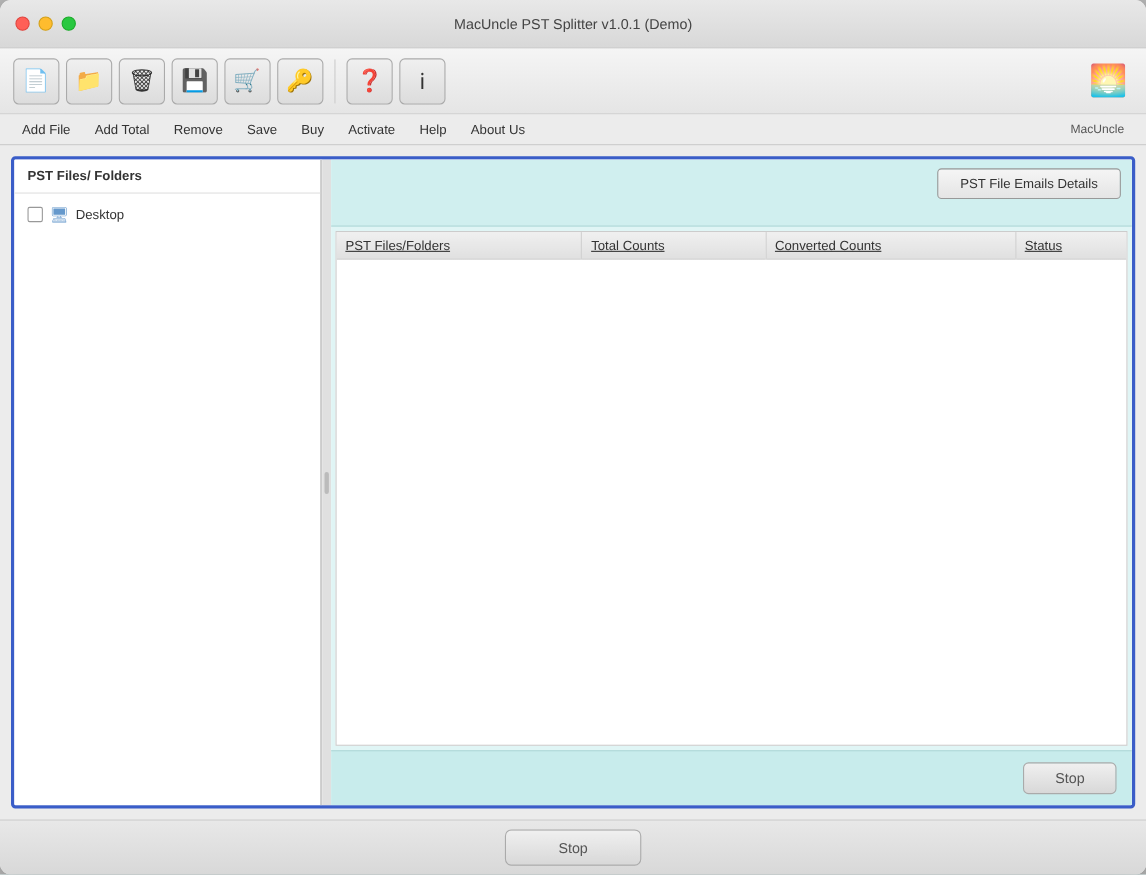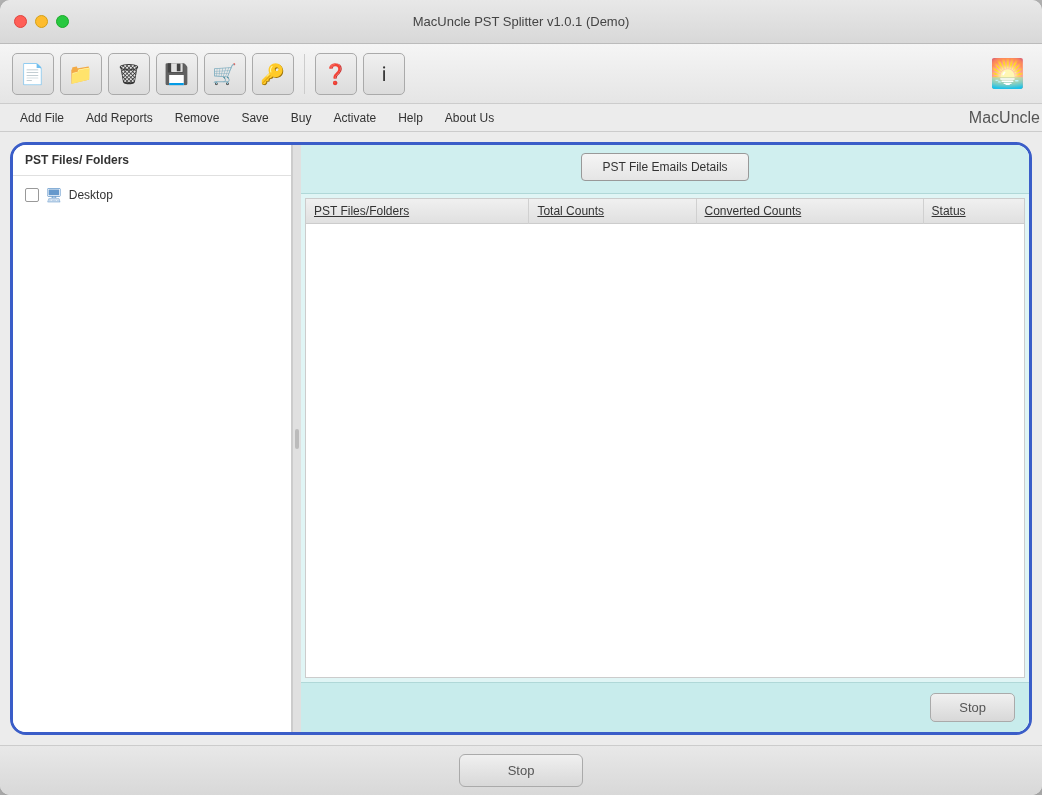--- a/index.html
+++ b/index.html
@@ -109,40 +109,40 @@
     }
     .menubar-item {
       padding: 3px 10px;
       font-size: 12px;
       color: #333;
       cursor: pointer;
       border-radius: 4px;
     }
     .menubar-right {
       position: absolute;
-      right: 2px;
-      font-size: 16px;
+      right: 20px;
+      font-size: 11px;
       color: #555;
       font-weight: 500;
     }
     
     .main-area {
       flex: 1;
       display: flex;
       flex-direction: column;
       padding: 10px;
       background: #ececec;
       overflow: hidden;
     }
     .content-panel {
       flex: 1;
       display: flex;
       gap: 0;
       border: 3px solid #3a5dc8;
-      border-radius: 16px;
+      border-radius: 4px;
       background: #fff;
       overflow: hidden;
     }
     
     .left-panel {
       width: 280px;
       flex-shrink: 0;
       border-right: 2px solid #ccc;
       background: #fff;
       display: flex;
@@ -188,23 +188,23 @@
     .right-panel {
       flex: 1;
       background: #e0f5f5;
       display: flex;
       flex-direction: column;
       overflow: hidden;
     }
     
     .tabs-bar {
       display: flex;
-      justify-content: center;
+      justify-content: flex-end;
       gap: 2px;
-      padding: 8px 10px 12px;
+      padding: 8px 10px 24px;
       background: #d0efef;
       border-bottom: 1px solid #b0d8d8;
     }
     .tab-btn {
       padding: 6px 20px;
       font-size: 12px;
       font-weight: 500;
       border-radius: 4px;
       cursor: pointer;
       border: 1px solid #999;
@@ -348,21 +348,21 @@
       <span>ℹ</span>
     </button>
     <div class="toolbar-spacer"></div>
     <div class="macuncle-logo">
       <span>🌅</span>
     </div>
   </div>
 
   <div class="menubar">
     <span class="menubar-item">Add File</span>
-    <span class="menubar-item">Add Reports</span>
+    <span class="menubar-item">Add Total</span>
     <span class="menubar-item">Remove</span>
     <span class="menubar-item">Save</span>
     <span class="menubar-item">Buy</span>
     <span class="menubar-item">Activate</span>
     <span class="menubar-item">Help</span>
     <span class="menubar-item">About Us</span>
     <span class="menubar-right">MacUncle</span>
   </div>
 
   <div class="main-area">

